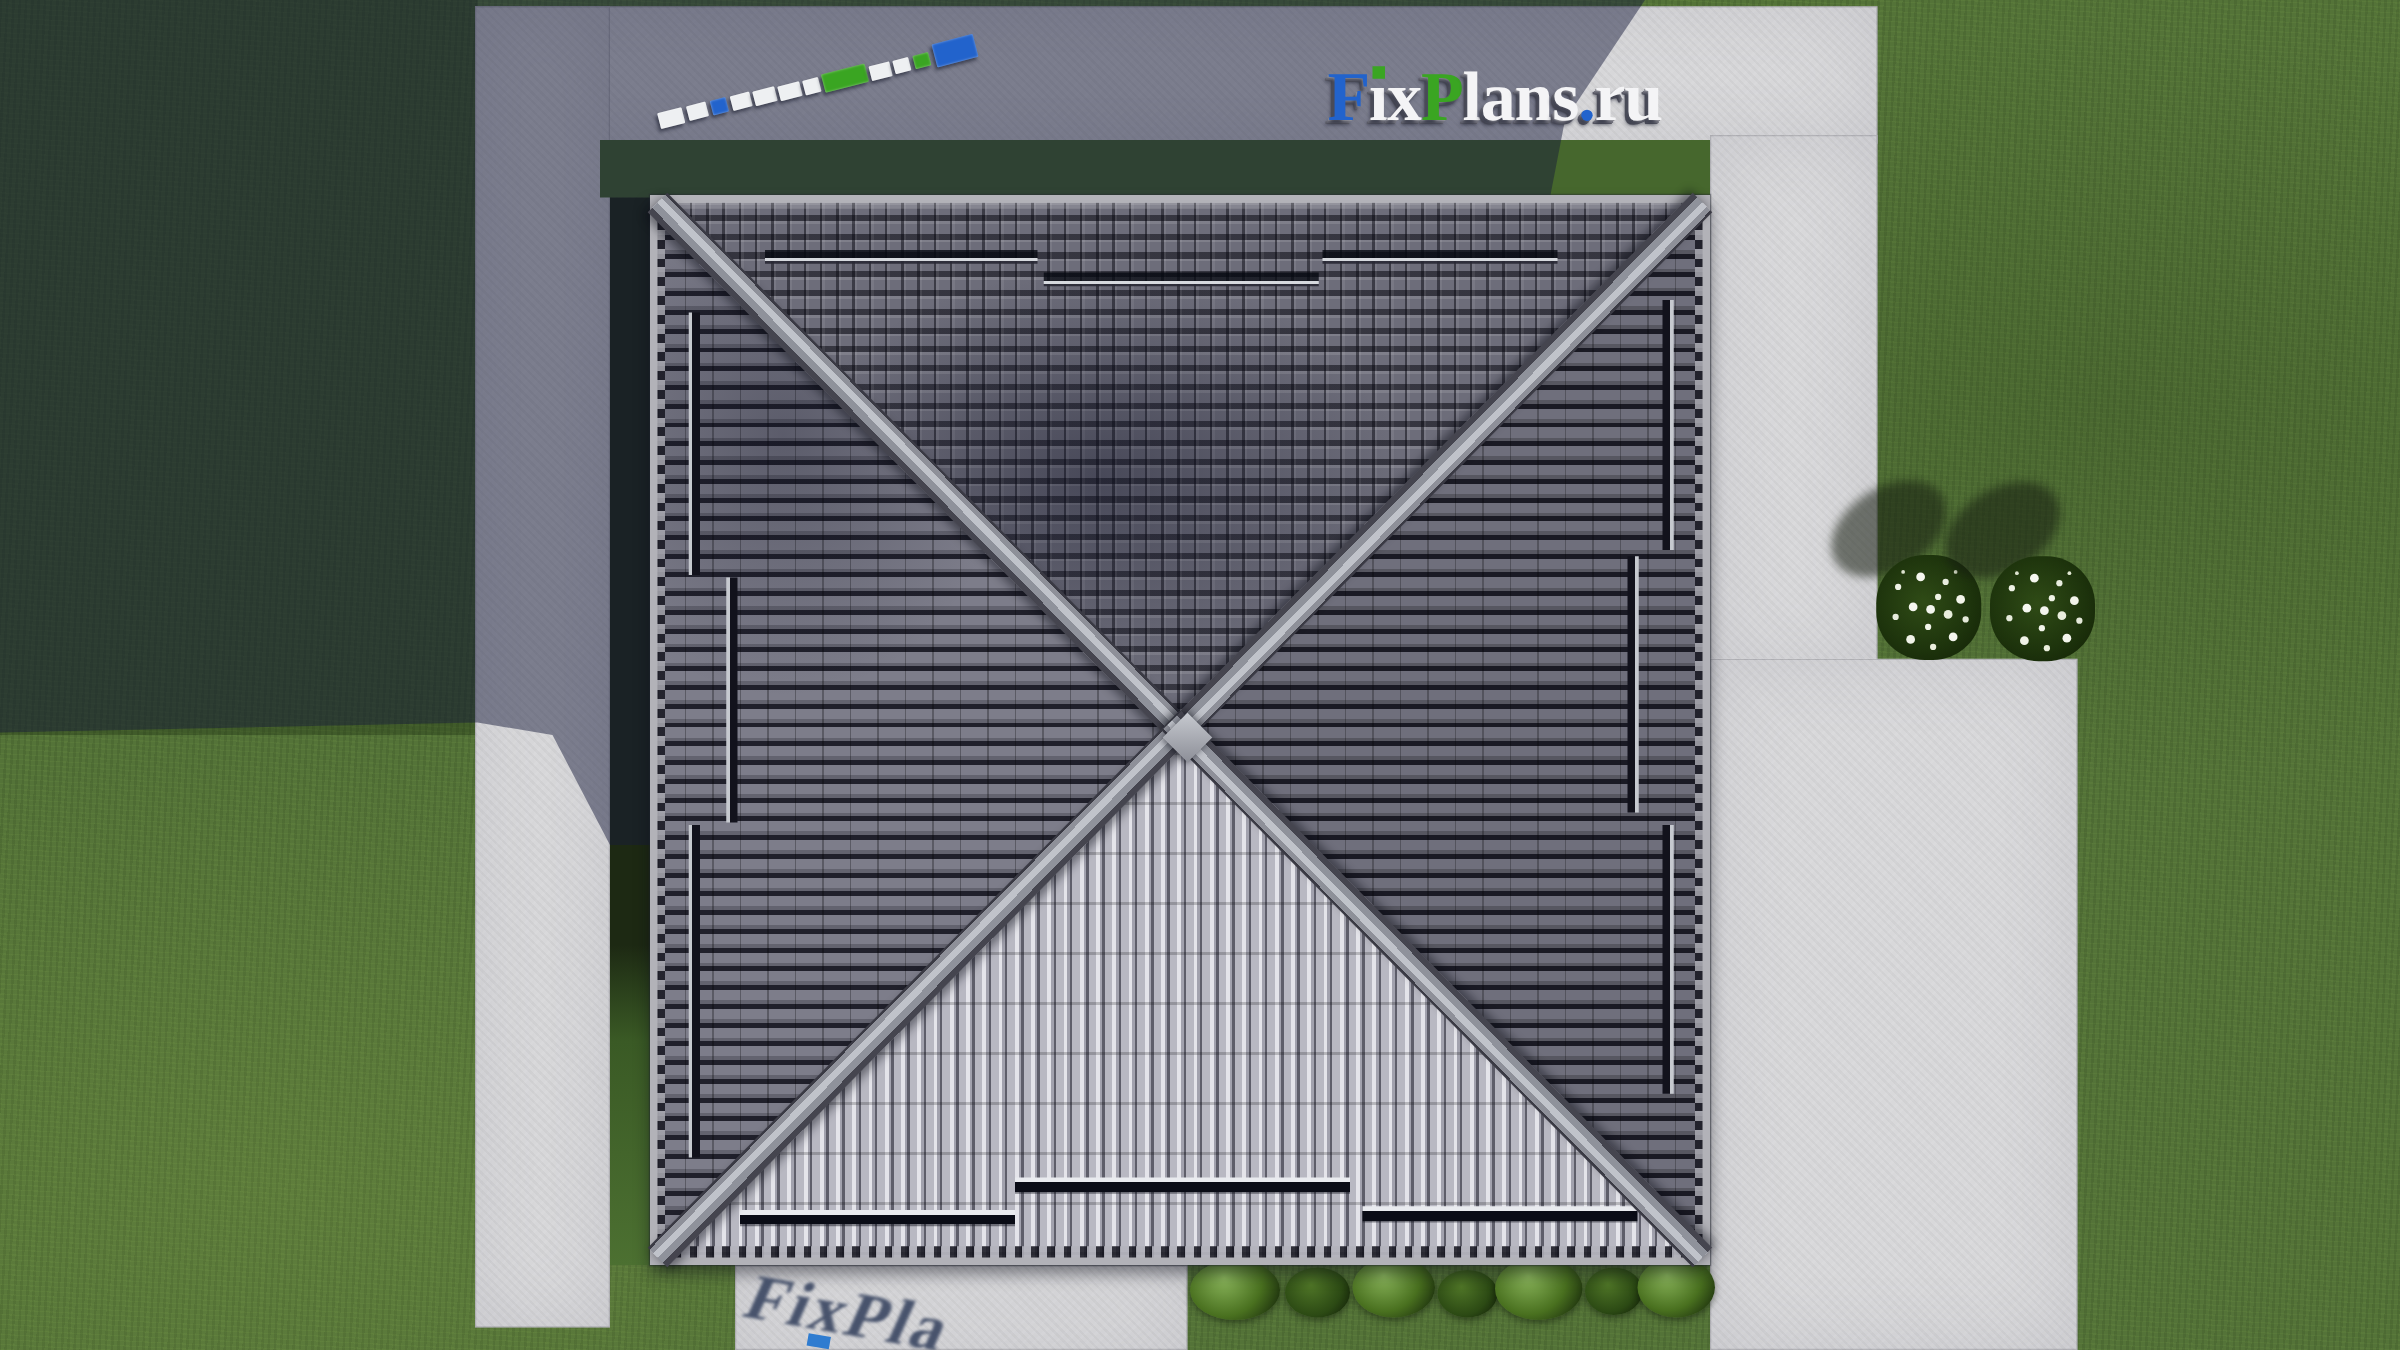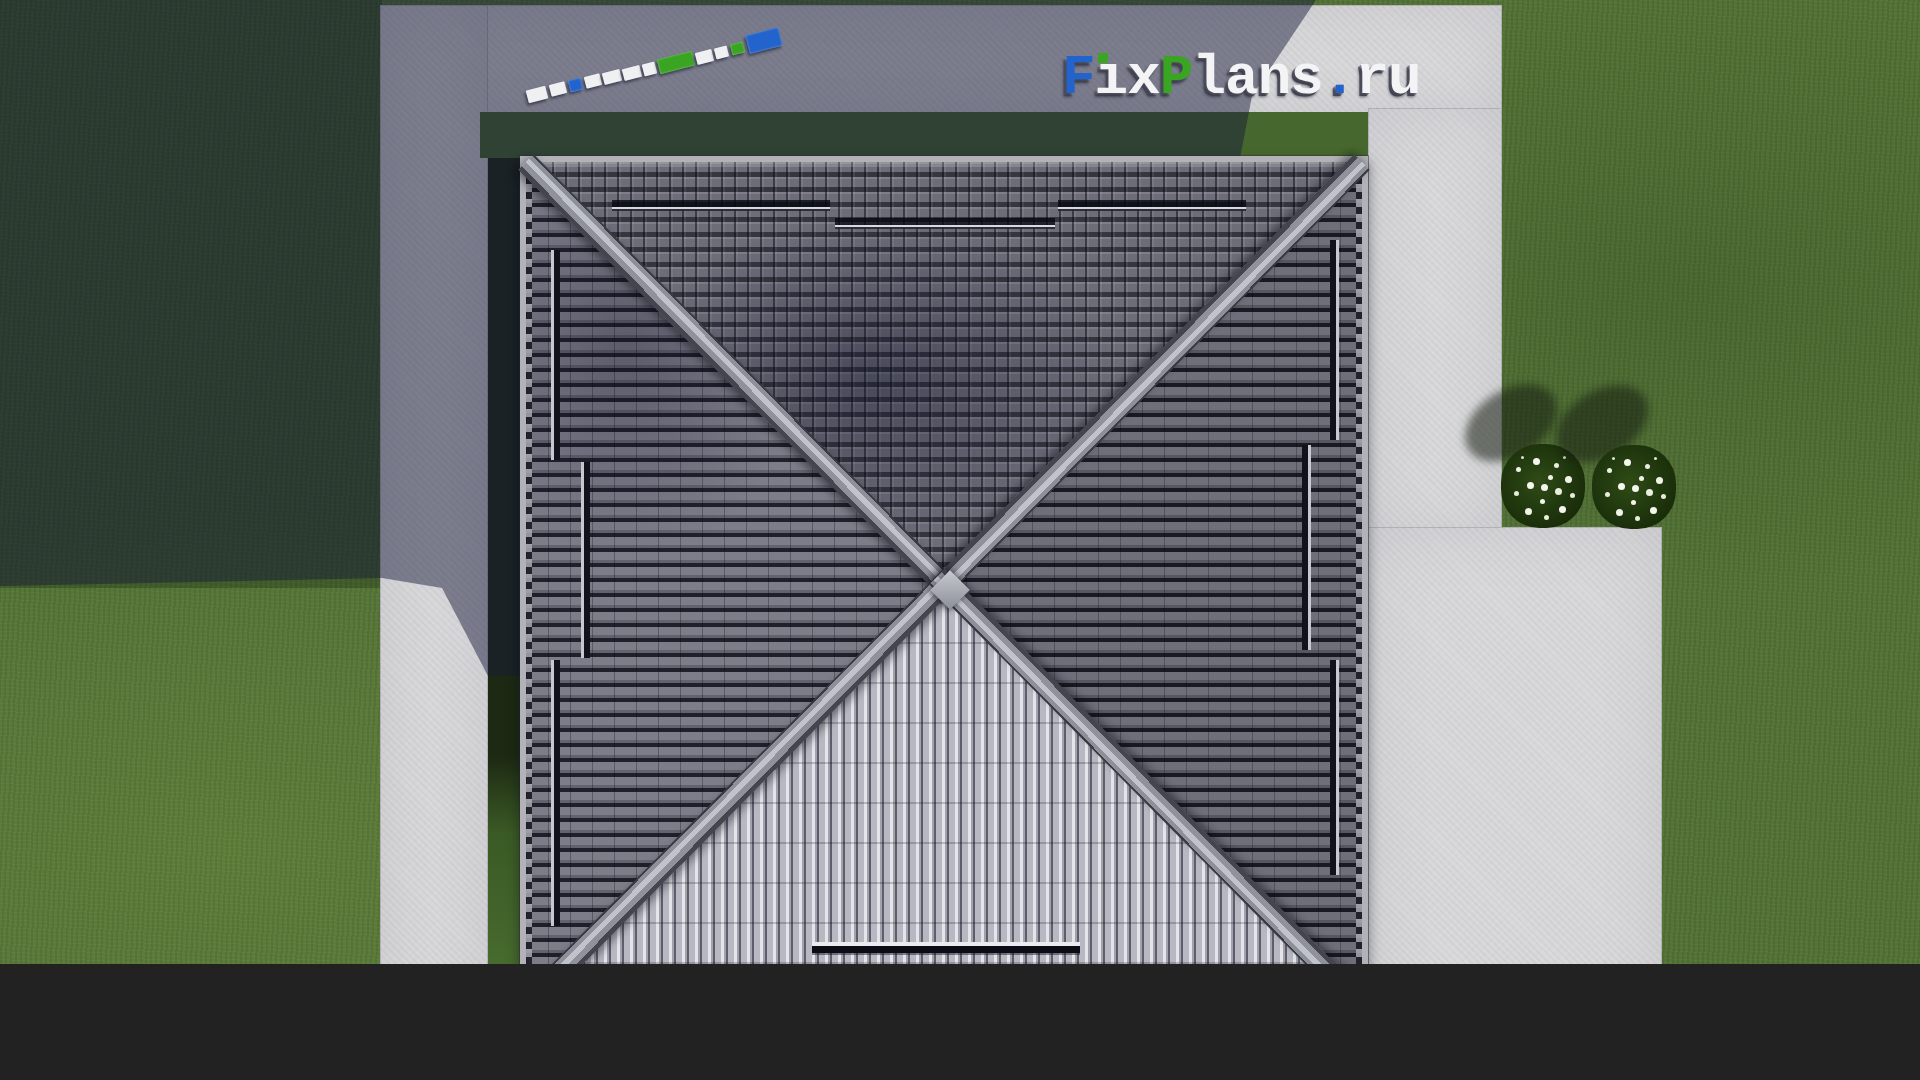--- a/index.html
+++ b/index.html
@@ -1,18 +1,18 @@
 <!DOCTYPE html>
 <html><head>
 <meta charset="utf-8">
 <style>
   html,body{margin:0;padding:0;background:#222;}
   *{box-sizing:border-box;}
-  #stage{position:relative;width:1920px;height:964px;overflow:hidden;
-         font-family:Liberation Mono, monospace;}
+  #stage{position:relative;width:1920px;height:1080px;overflow:hidden;
+         font-family:Liberation Serif, serif;}
 
   
   .grass{position:absolute;inset:0;
     background:
       radial-gradient(900px 500px at 12% 88%, rgba(190,220,95,.10), transparent 70%),
       radial-gradient(800px 420px at 88% 30%, rgba(25,45,12,.16), transparent 72%),
       repeating-linear-gradient(93deg, rgba(15,30,8,.10) 0 2px, transparent 2px 5px),
       repeating-linear-gradient(3deg, rgba(125,165,75,.13) 0 1px, transparent 1px 4px),
       #547338;}
   .grass-tint{position:absolute;left:0;top:0;width:382px;height:588px;

